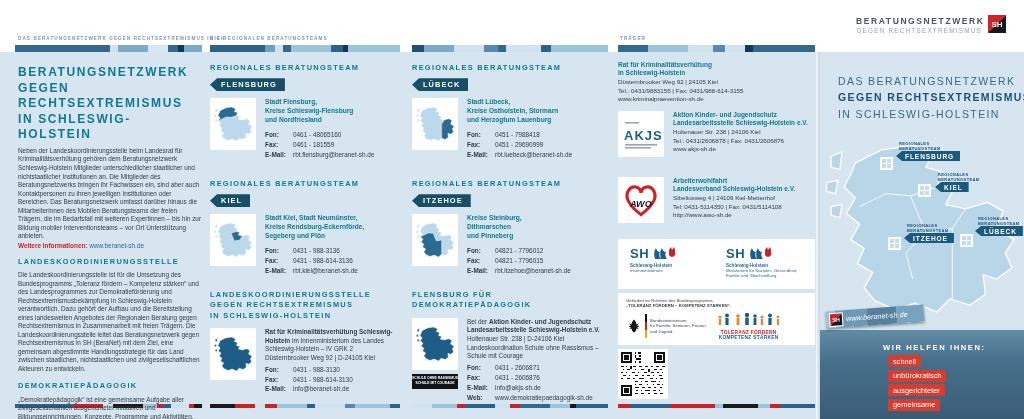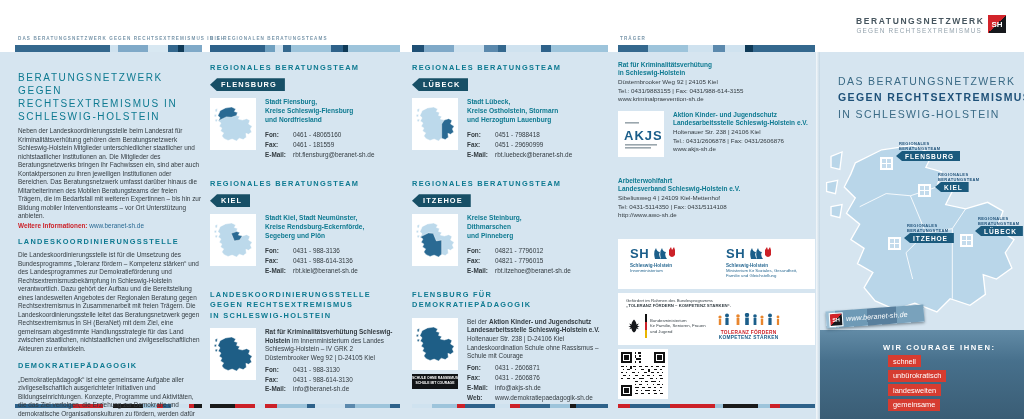--- a/index.html
+++ b/index.html
@@ -26,21 +26,21 @@
   .badge{display:inline-block;background:#174f66;color:#fff;font-size:7.4px;font-weight:bold;letter-spacing:1.1px;padding:2px 8px 2px 11px;clip-path:polygon(7px 0,100% 0,100% 100%,7px 100%,0 50%);margin-top:3px}
 
   
   .col{position:absolute;top:53px}
   #col1{left:18px;width:184px}
   #col2{left:210px;width:188px}
   #col3{left:412px;width:192px}
   #col4{left:618px;width:197px}
   .ablock{position:absolute;left:0;width:100%}
 
-  .h-main{font-size:10px;font-weight:normal;letter-spacing:1.6px;color:#0e7a91;line-height:1.3;margin-top:18px}
+  .h-main{font-size:12px;font-weight:bold;letter-spacing:1.6px;color:#0e7a91;line-height:1.3;margin-top:12px}
   .txt{font-size:6.4px;line-height:1.33;color:#333b40;margin-top:4px}
   .moreline{font-size:6.4px;margin-top:1px}
   .red{color:#cc2128;font-weight:bold}
   .blue-link{color:#2a6a93}
   .pre{white-space:pre-line}
 
   
   .team-row{display:flex;gap:9px;margin-top:7px}
   .mini{width:46px;height:52px;background:#fff;flex:0 0 46px;display:flex;align-items:center;justify-content:center}
   .mini-stack{flex:0 0 46px}
@@ -442,20 +442,26 @@
     </div>
     <div>
       <div class="tname pre">Aktion Kinder- und Jugendschutz
 Landesarbeitsstelle Schleswig-Holstein e.V.</div>
       <div class="tline">Holtenauer Str. 238 | 24106 Kiel</div>
       <div class="tline">Tel.: 0431/2606878 | Fax: 0431/2606876</div>
       <div class="tline">www.akjs-sh.de</div>
     </div>
   </div>
   <div class="ablock torg" style="top:124px">
+    <div class="tlogo">
+      <svg width="42" height="42" viewBox="0 0 46 46">
+        <path d="M23 39 C10 29 5 20 9 13 C13 6 22 8 23 15 C24 8 33 6 37 13 C41 20 36 29 23 39 Z" fill="none" stroke="#cc2128" stroke-width="3.4"></path>
+        <text x="11" y="31" font-weight="bold" font-style="italic" font-size="10" fill="#16181c" font-family="Liberation Sans, sans-serif">AWO</text>
+      </svg>
+    </div>
     <div>
       <div class="tname pre">Arbeiterwohlfahrt
 Landesverband Schleswig-Holstein e.V.</div>
       <div class="tline">Sibeliusweg 4 | 24109 Kiel-Mettenhof</div>
       <div class="tline">Tel: 0431-5114350 | Fax: 0431/5114108</div>
       <div class="tline">http://www.awo-sh.de</div>
     </div>
   </div>
 
   <div class="ablock whitebox min-row" style="top:186px;height:50px">
@@ -620,25 +626,25 @@
           <rect x="2" y="7" width="4" height="4"></rect>
           <rect x="7" y="7" width="4" height="4"></rect>
         </g>
       </svg>
   </div>
   <div class="marker-label" style="left:158px;top:163px">REGIONALES
 BERATUNGSTEAM</div>
   <div class="mbadge" style="left:155px;top:173px">LÜBECK</div>
 
   <div class="rp-dark">
-    <div class="help-title">WIR COURAGE IHNEN:</div>
+    <div class="help-title">WIR HELFEN IHNEN:</div>
     <div class="help-list">
       <span class="help-badge">schnell</span>
       <span class="help-badge">unbürokratisch</span>
-      <span class="help-badge">landesweiten</span>
+      <span class="help-badge">ausgerichteter</span>
       <span class="help-badge">gemeinsame</span>
     </div>
   </div>
 
   <div class="ribbon">
     <span class="shlogo">SH</span>
     <span class="url">www.beranet-sh.de</span>
   </div>
 </div>
 

